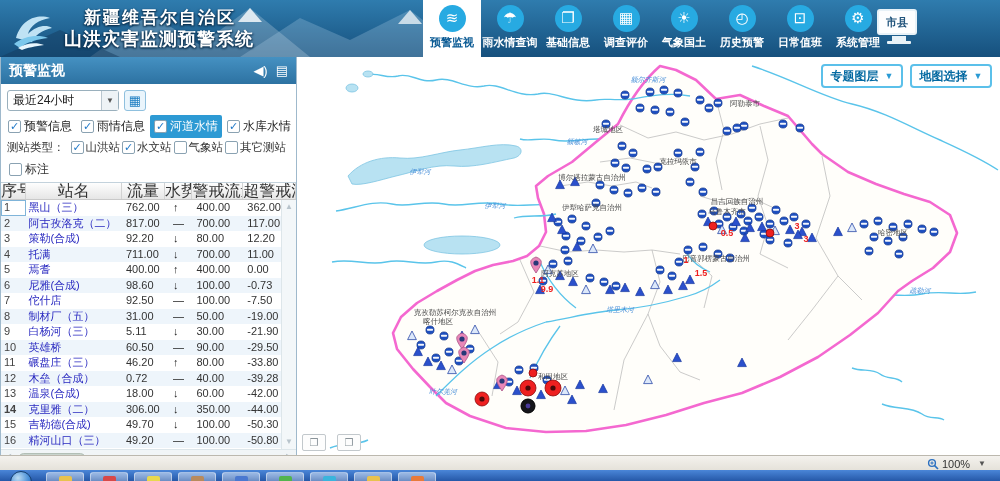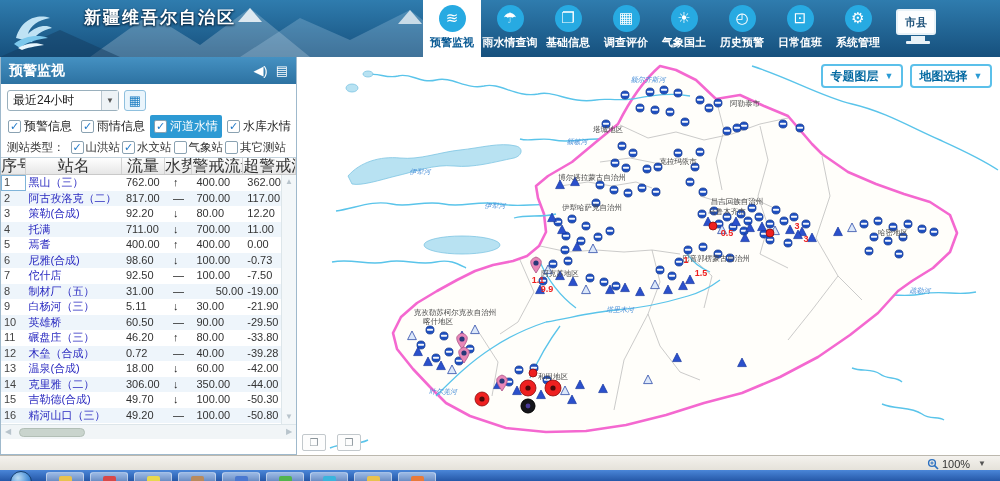--- a/index.html
+++ b/index.html
@@ -16,21 +16,21 @@
     text-shadow:1px 1px 2px #0a2e4c, -1px 1px 2px #0a2e4c;}
   #title-block .l1{font-size:17px;line-height:21px;letter-spacing:2px;padding-left:20px;}
   #title-block .l2{font-size:18px;line-height:23px;letter-spacing:1px;}
   #nav{position:absolute;left:423px;top:0;height:57px;display:flex;}
   .nav-item{width:58px;height:57px;position:relative;text-align:center;cursor:pointer;}
   .nav-item.active{background:#fff;}
   .nav-icon{width:27px;height:27px;border-radius:50%;background:#27aae2;color:#fff;
     margin:5px auto 0;font-size:15px;line-height:26px;text-align:center;}
   .nav-label{font-size:11px;font-weight:bold;color:#fff;margin-top:3px;white-space:nowrap;}
   .nav-item.active .nav-label{color:#0d5c95;}
-  #city-county{position:absolute;left:896px;top:9px;width:44px;height:40px;cursor:pointer;}
+  #city-county{position:absolute;left:877px;top:9px;width:44px;height:40px;cursor:pointer;}
   #cc-screen{width:40px;height:26px;border:2px solid #e8f2f8;border-radius:3px;background:#fdfeff;
     color:#23567e;font-size:11px;font-weight:bold;text-align:center;line-height:23px;}
   #cc-stand{width:14px;height:5px;background:#e8f2f8;margin:1px auto 0;}
   #cc-base{width:24px;height:3px;background:#e8f2f8;margin:0 auto;border-radius:1px;}
 
   
   #left-panel{position:absolute;left:0;top:57px;width:297px;height:398px;background:#fff;
     border:1px solid #9fb9cc;border-top:none;}
   #panel-header{height:27px;background:linear-gradient(#4591c2,#2d72a2);color:#fff;
     display:flex;align-items:center;padding:0 8px;}
@@ -126,20 +126,21 @@
       <polygon points="410,10 422,24 398,24" fill="rgba(255,255,255,0.7)"></polygon>
       <polygon points="0,57 60,30 120,57" fill="rgba(20,60,95,0.5)"></polygon>
     </svg>
     <svg id="logo" viewBox="0 0 50 42">
       <path d="M8 30 C14 10 30 6 42 10 C30 12 22 18 20 26 C28 18 38 16 44 20 C34 22 26 28 24 34 Z" fill="#bfe2f4"></path>
       <path d="M6 36 C16 28 30 26 40 30 C30 31 18 34 12 40 Z" fill="#7cc8ec"></path>
       <path d="M10 40 C18 35 28 34 36 37 C28 38 18 40 14 42 Z" fill="#e8f6fd"></path>
     </svg>
     <div id="title-block">
       <div class="l1">新疆维吾尔自治区</div>
+      <div class="l2">山洪灾害监测预警系统</div>
     </div>
     <div id="nav">
         <div class="nav-item active">
           <div class="nav-icon">≋</div>
           <div class="nav-label">预警监视</div>
         </div>
         <div class="nav-item">
           <div class="nav-icon">☂</div>
           <div class="nav-label">雨水情查询</div>
         </div>
@@ -218,20 +219,24 @@
         </div>
         <div class="st-item">
           <span class="cb"></span>
           <span>气象站</span>
         </div>
         <div class="st-item">
           <span class="cb"></span>
           <span>其它测站</span>
         </div>
       </div>
+    <div id="annotate-row">
+      <span class="cb"></span>
+      <span>标注</span>
+    </div>
     <div id="table-wrap">
       <div id="t-head">
           <div class="hc" style="width: 26px;">序号</div>
           <div class="hc" style="width: 98px;">站名</div>
           <div class="hc" style="width: 44px;">流量</div>
           <div class="hc" style="width: 28px;">水势</div>
           <div class="hc" style="width: 52px;">警戒流量</div>
           <div class="hc" style="width: 54px;">超警戒流量</div>
         </div>
       <div id="t-body">
@@ -289,21 +294,21 @@
             <div class="t-cell c2" style="width: 44px;">92.50</div>
             <div class="t-cell c3" style="width: 28px;">—</div>
             <div class="t-cell c4" style="width: 52px;">100.00</div>
             <div class="t-cell c5" style="width: 54px;">-7.50</div>
           </div>
           <div class="t-row">
             <div class="t-cell c0" style="width: 26px;">8</div>
             <div class="t-cell c1" style="width: 98px;">制材厂（五）</div>
             <div class="t-cell c2" style="width: 44px;">31.00</div>
             <div class="t-cell c3" style="width: 28px;">—</div>
-            <div class="t-cell c4" style="width: 52px; text-align: right;">50.00</div>
+            <div class="t-cell c4" style="width: 52px;">50.00</div>
             <div class="t-cell c5" style="width: 54px;">-19.00</div>
           </div>
           <div class="t-row">
             <div class="t-cell c0" style="width: 26px;">9</div>
             <div class="t-cell c1" style="width: 98px;">白杨河（三）</div>
             <div class="t-cell c2" style="width: 44px;">5.11</div>
             <div class="t-cell c3" style="width: 28px;">↓</div>
             <div class="t-cell c4" style="width: 52px;">30.00</div>
             <div class="t-cell c5" style="width: 54px;">-21.90</div>
           </div>
@@ -333,21 +338,21 @@
           </div>
           <div class="t-row">
             <div class="t-cell c0" style="width: 26px;">13</div>
             <div class="t-cell c1" style="width: 98px;">温泉(合成)</div>
             <div class="t-cell c2" style="width: 44px;">18.00</div>
             <div class="t-cell c3" style="width: 28px;">↓</div>
             <div class="t-cell c4" style="width: 52px;">60.00</div>
             <div class="t-cell c5" style="width: 54px;">-42.00</div>
           </div>
           <div class="t-row">
-            <div class="t-cell c0" style="width: 26px;">14</div>
+            <div class="t-cell c0" style="width: 26px; font-weight: bold;">14</div>
             <div class="t-cell c1" style="width: 98px;">克里雅（二）</div>
             <div class="t-cell c2" style="width: 44px;">306.00</div>
             <div class="t-cell c3" style="width: 28px;">↓</div>
             <div class="t-cell c4" style="width: 52px;">350.00</div>
             <div class="t-cell c5" style="width: 54px;">-44.00</div>
           </div>
           <div class="t-row">
             <div class="t-cell c0" style="width: 26px;">15</div>
             <div class="t-cell c1" style="width: 98px;">吉勒德(合成)</div>
             <div class="t-cell c2" style="width: 44px;">49.70</div>

